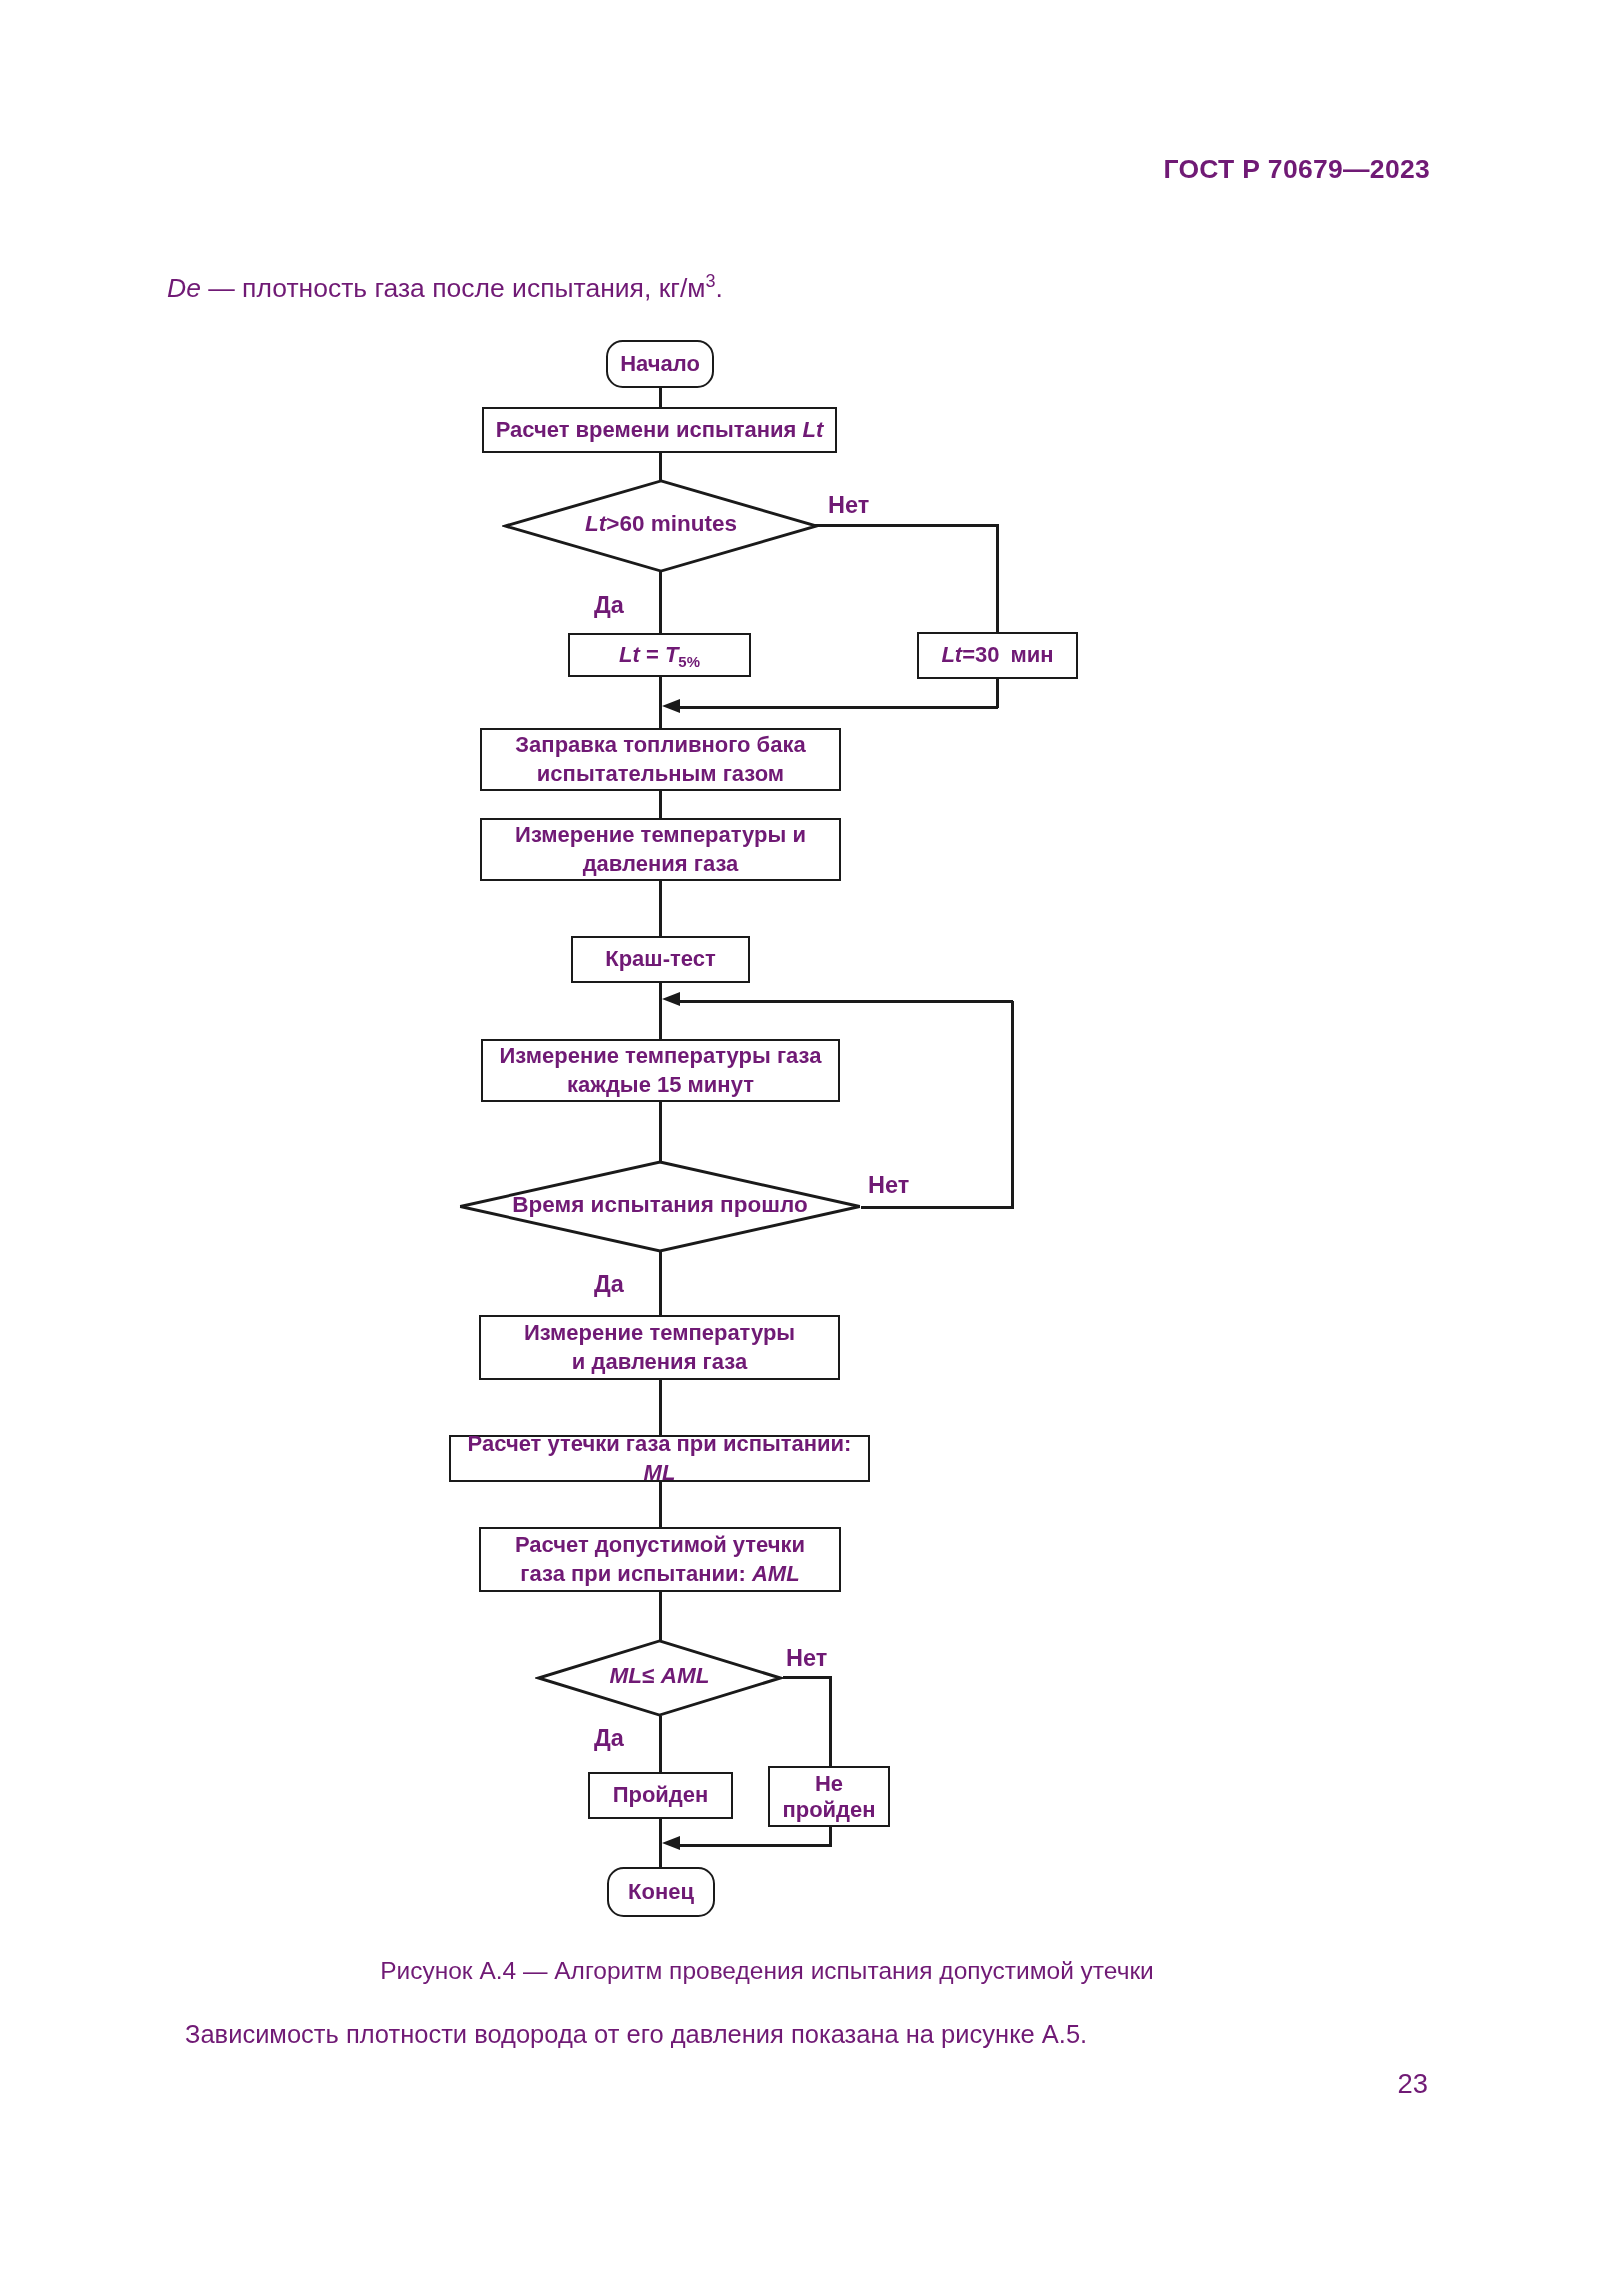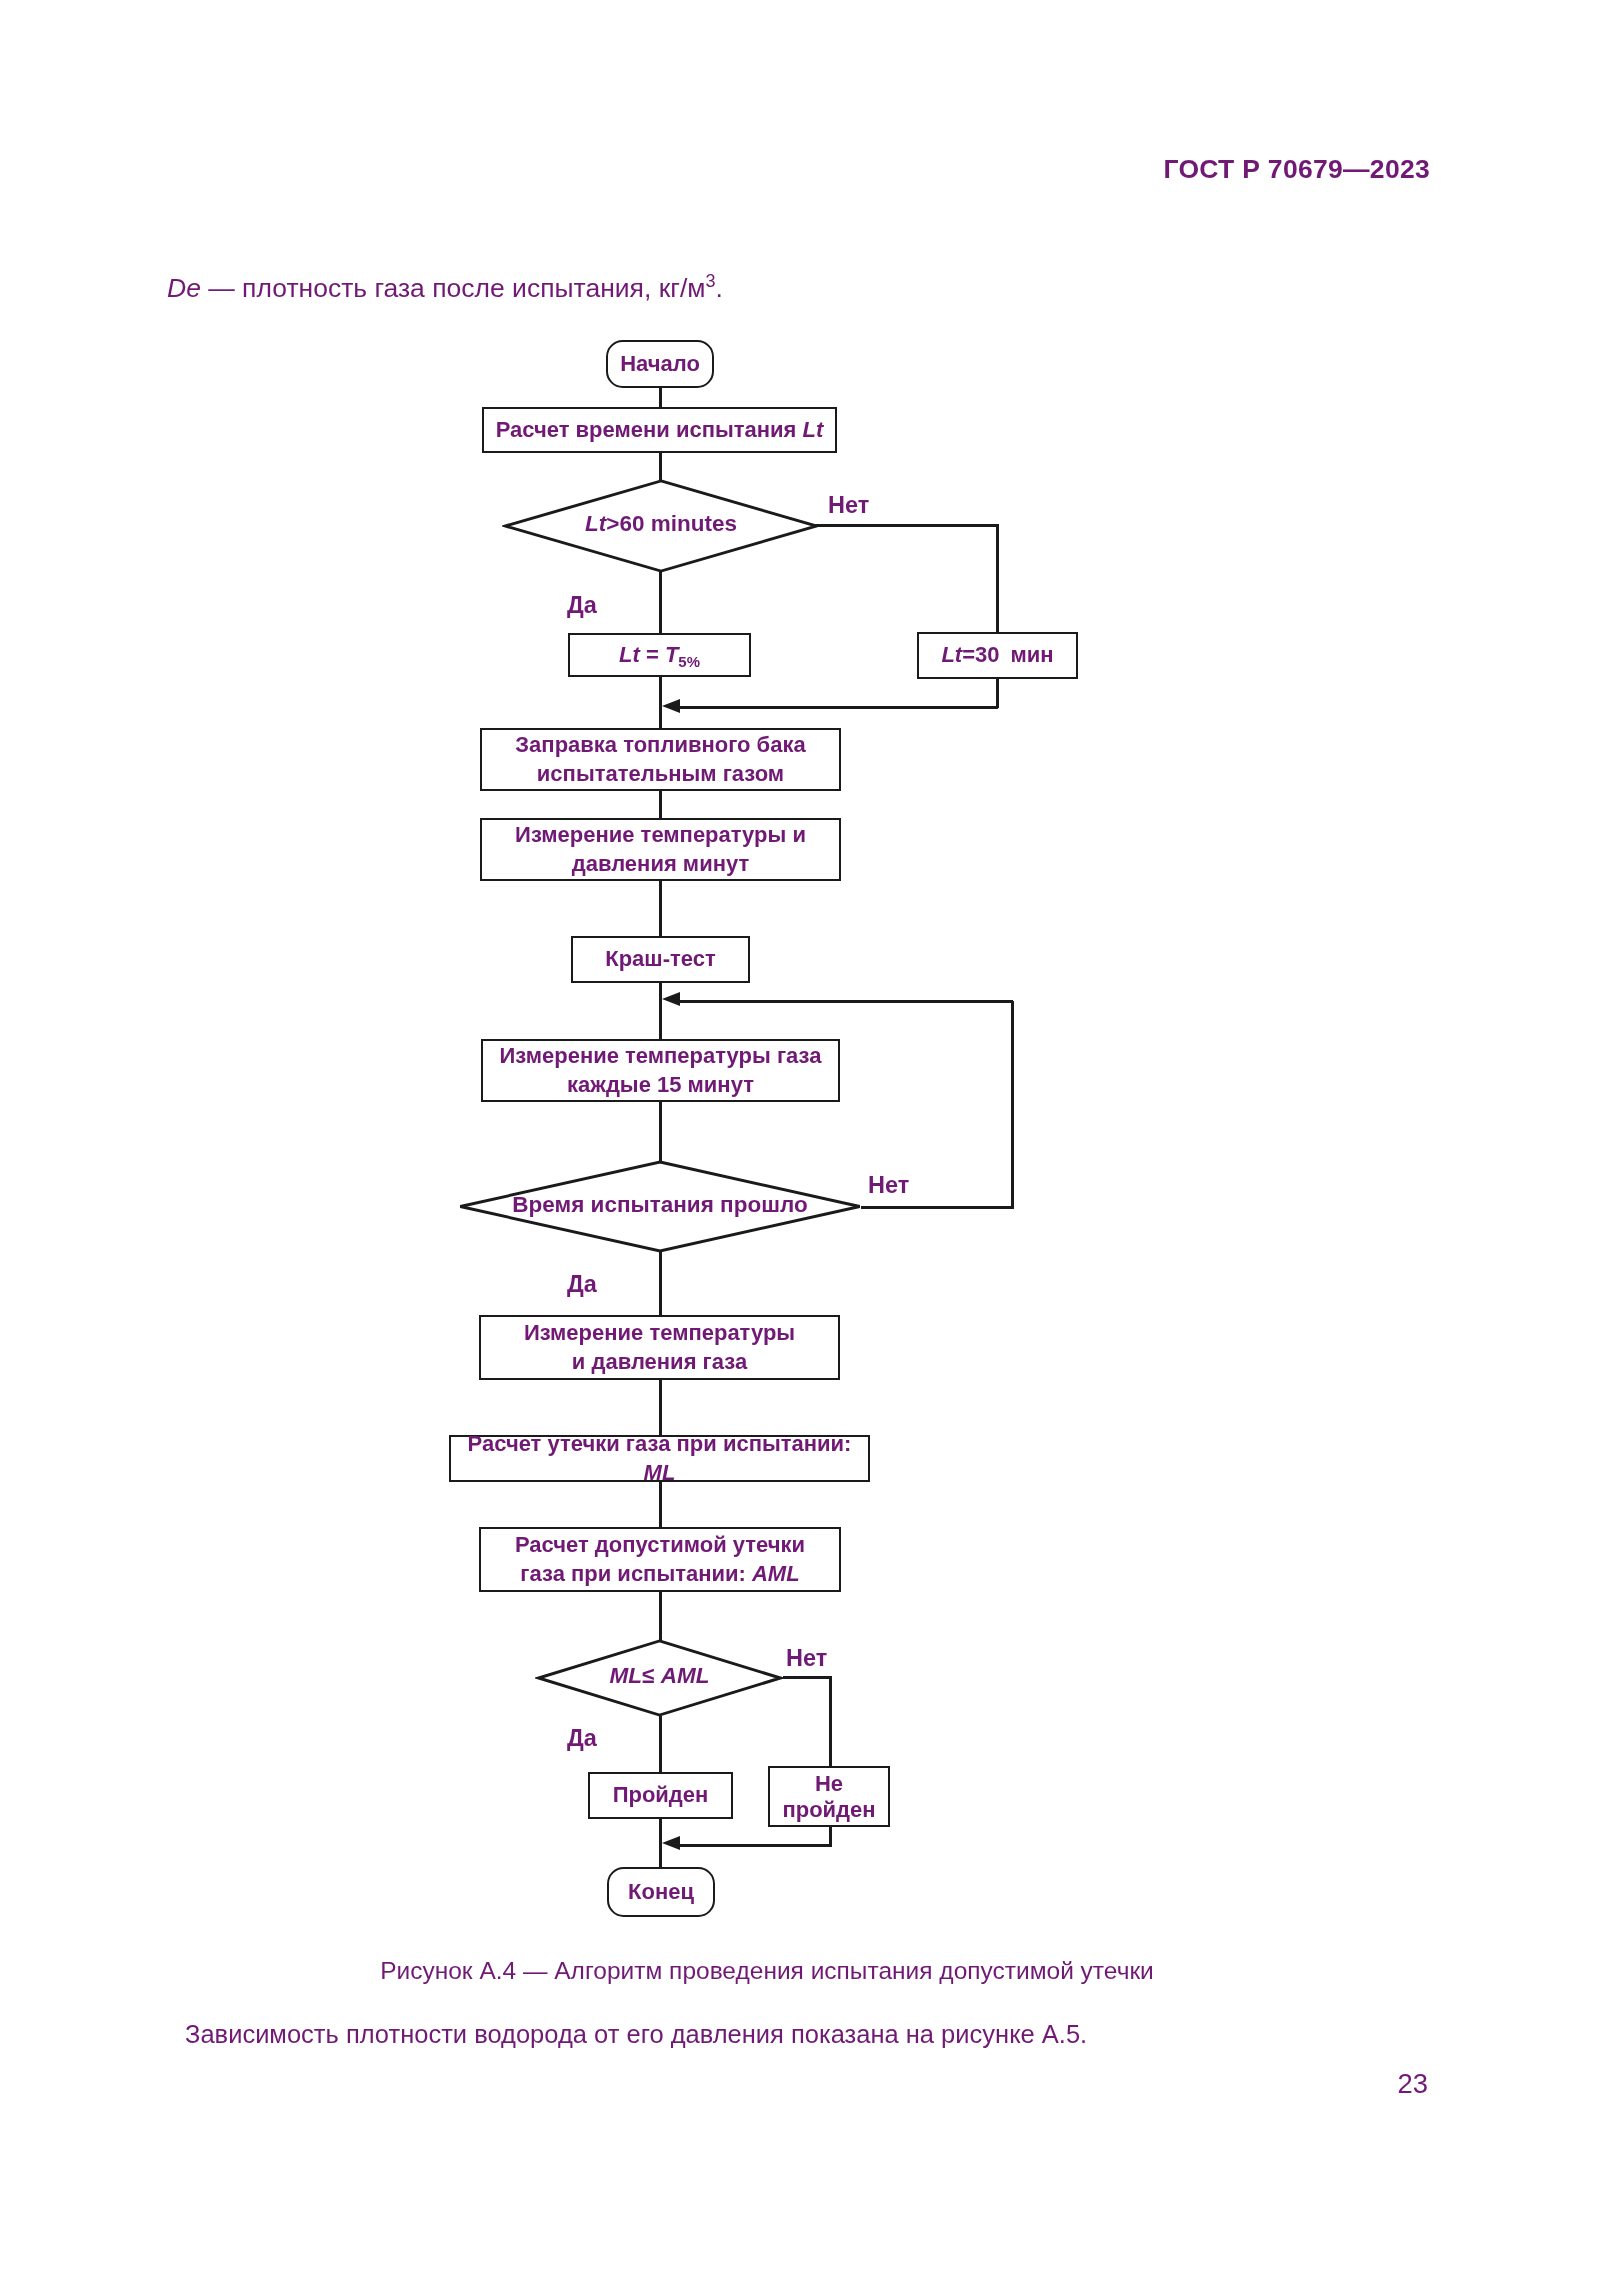--- a/index.html
+++ b/index.html
@@ -28,21 +28,21 @@
     border:2.9px solid #1a1a1a;background:#fff;
     display:flex;align-items:center;justify-content:center;
     text-align:center;font-size:22px;font-weight:700;line-height:1.3;
     padding:0 2px;z-index:3;
   }
   .terminal{border-radius:16.7px;}
   .dlabel{
     position:absolute;text-align:center;font-size:22.5px;font-weight:700;z-index:4;
   }
   .blabel{position:absolute;font-size:23.5px;font-weight:700;z-index:4;}
-  .blabel.right{text-align:left;}
+  .blabel.right{text-align:center;}
   .vl{position:absolute;width:2.9px;background:#1a1a1a;z-index:1;}
   .hl{position:absolute;height:2.9px;background:#1a1a1a;z-index:1;}
   .dsvg{position:absolute;z-index:2;display:block;}
   .arr-l{
     position:absolute;width:0;height:0;z-index:2;
     border-top:7.8px solid transparent;border-bottom:7.8px solid transparent;
     border-right:18.6px solid #1a1a1a;
   }
 </style>
 </head>
@@ -113,21 +113,21 @@
 
     <div class="node" style="left:917px;top:632px;width:161px;height:47px;">
         <span><span class="it">Lt</span><span>=30 мин</span></span>
       </div>
 
     <div class="node" style="left:480px;top:728px;width:361px;height:63px;">
         <span><span>Заправка топливного бака</span><br><span>испытательным газом</span></span>
       </div>
 
     <div class="node" style="left:480px;top:818px;width:361px;height:63px;">
-        <span><span>Измерение температуры и</span><br><span>давления минут</span></span>
+        <span><span>Измерение температуры и</span><br><span>давления газа</span></span>
       </div>
 
     <div class="node" style="left:571px;top:936px;width:179px;height:47px;">
         <span><span>Краш-тест</span></span>
       </div>
 
     <div class="node" style="left:481px;top:1039px;width:359px;height:63px;">
         <span><span>Измерение температуры газа</span><br><span>каждые 15 минут</span></span>
       </div>
 

